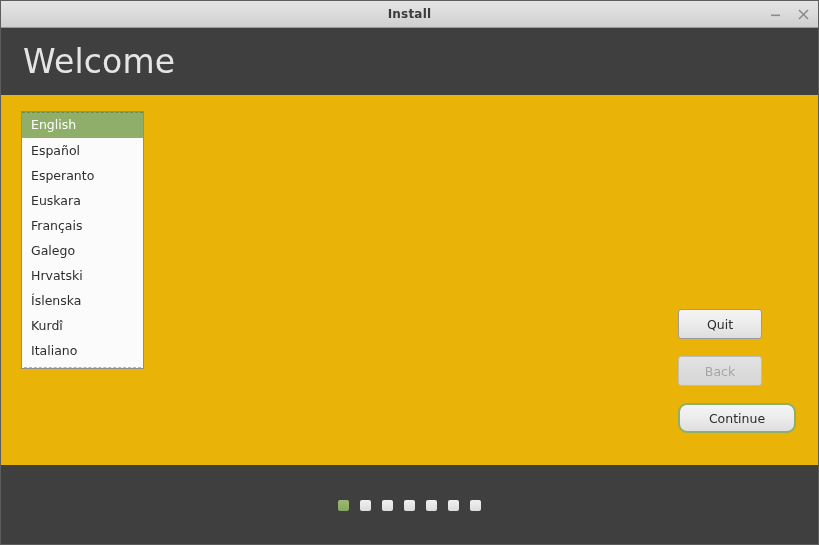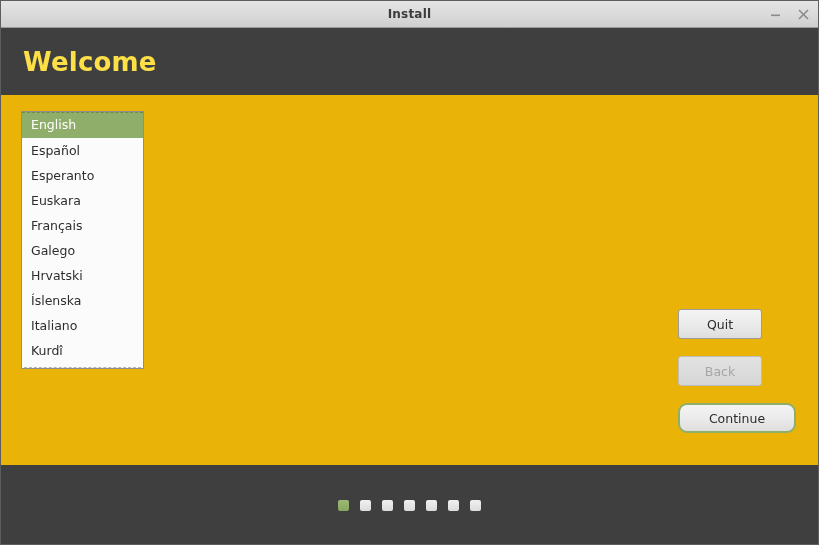--- a/index.html
+++ b/index.html
@@ -65,23 +65,23 @@
   
   #header {
     height: 67px;
     background: #3f3f3f;
     display: flex;
     align-items: center;
     padding-left: 22px;
     box-sizing: border-box;
   }
   #header-title {
-    color: #fde047;
-    font-size: 26px;
-    font-weight: bold;
+    color: #e5e5e5;
+    font-size: 33px;
+    font-weight: normal;
     letter-spacing: 0.2px;
   }
 
   
   #content {
     position: relative;
     height: 370px;
     background: #eab308;
     box-sizing: border-box;
   }
@@ -231,24 +231,24 @@
       <div class="lang-item">
         <span>Galego</span>
       </div>
       <div class="lang-item">
         <span>Hrvatski</span>
       </div>
       <div class="lang-item">
         <span>Íslenska</span>
       </div>
       <div class="lang-item">
+        <span>Kurdî</span>
+      </div>
+      <div class="lang-item">
         <span>Italiano</span>
-      </div>
-      <div class="lang-item">
-        <span>Kurdî</span>
       </div>
       <div id="lang-focus-bottom"></div>
     </div>
 
     <div id="nav-buttons">
       <button class="nav-btn">Quit</button>
       <button class="nav-btn disabled" disabled="">Back</button>
       <button class="nav-btn primary">Continue</button>
     </div>
 

